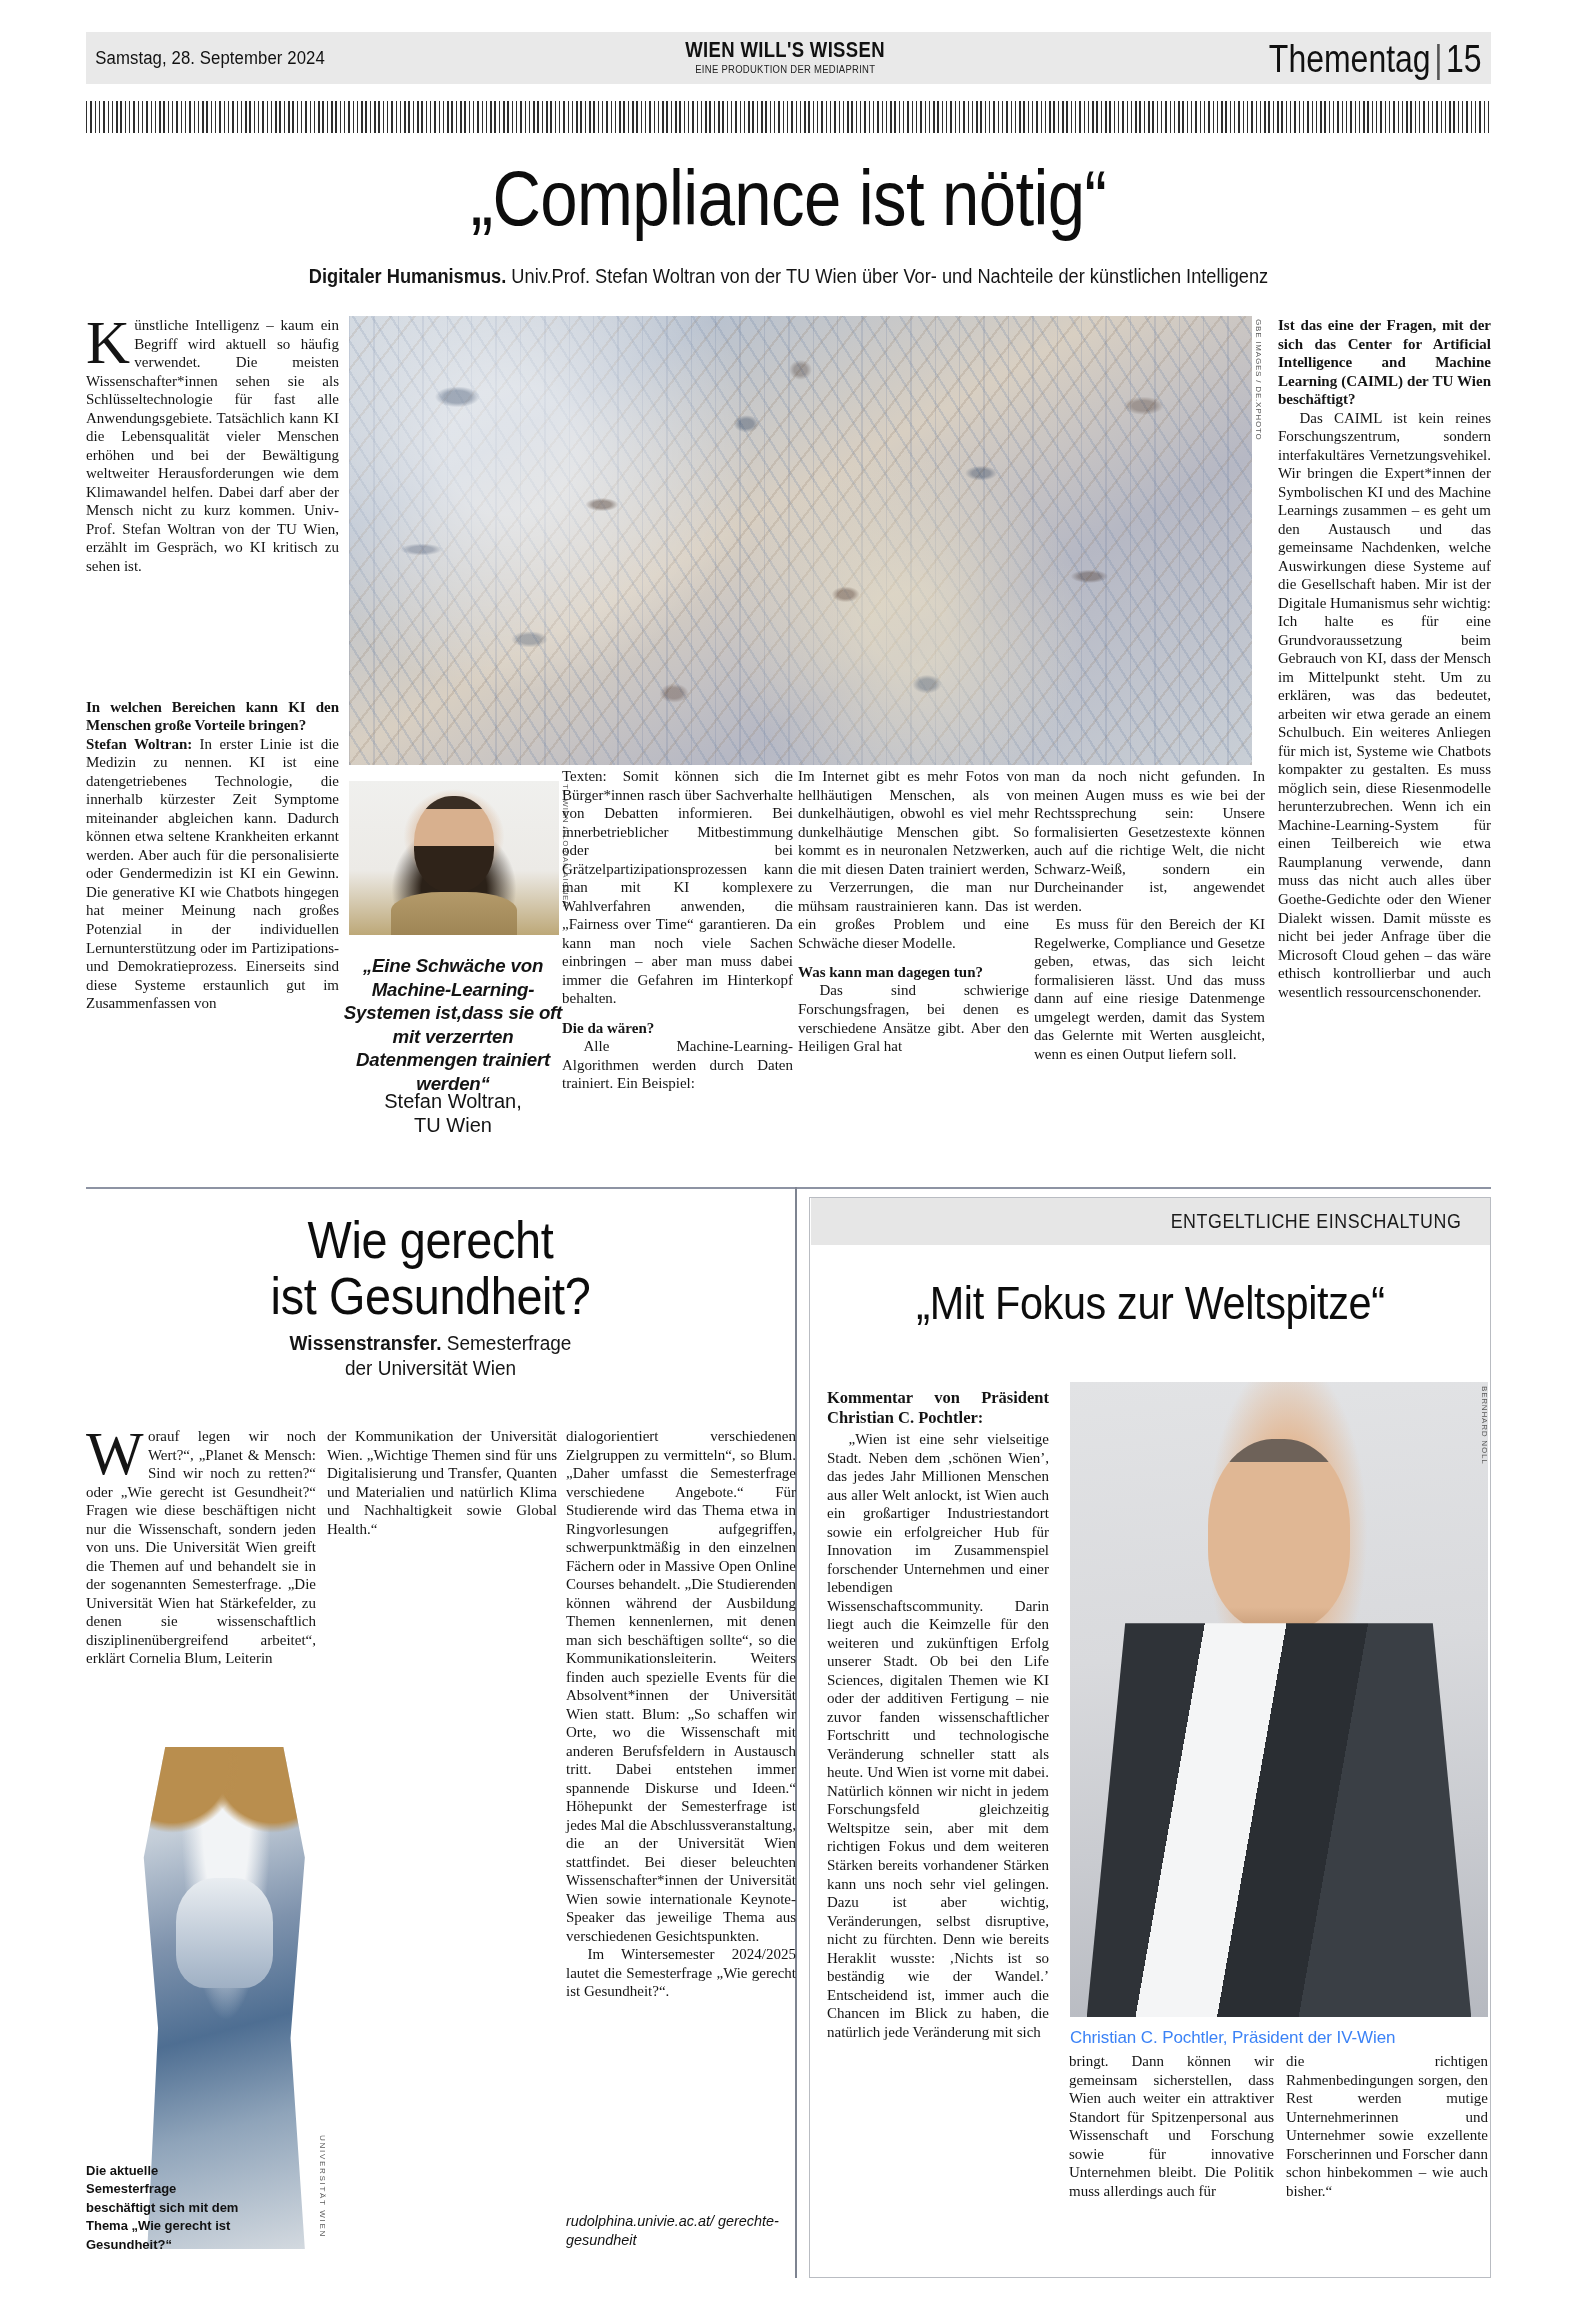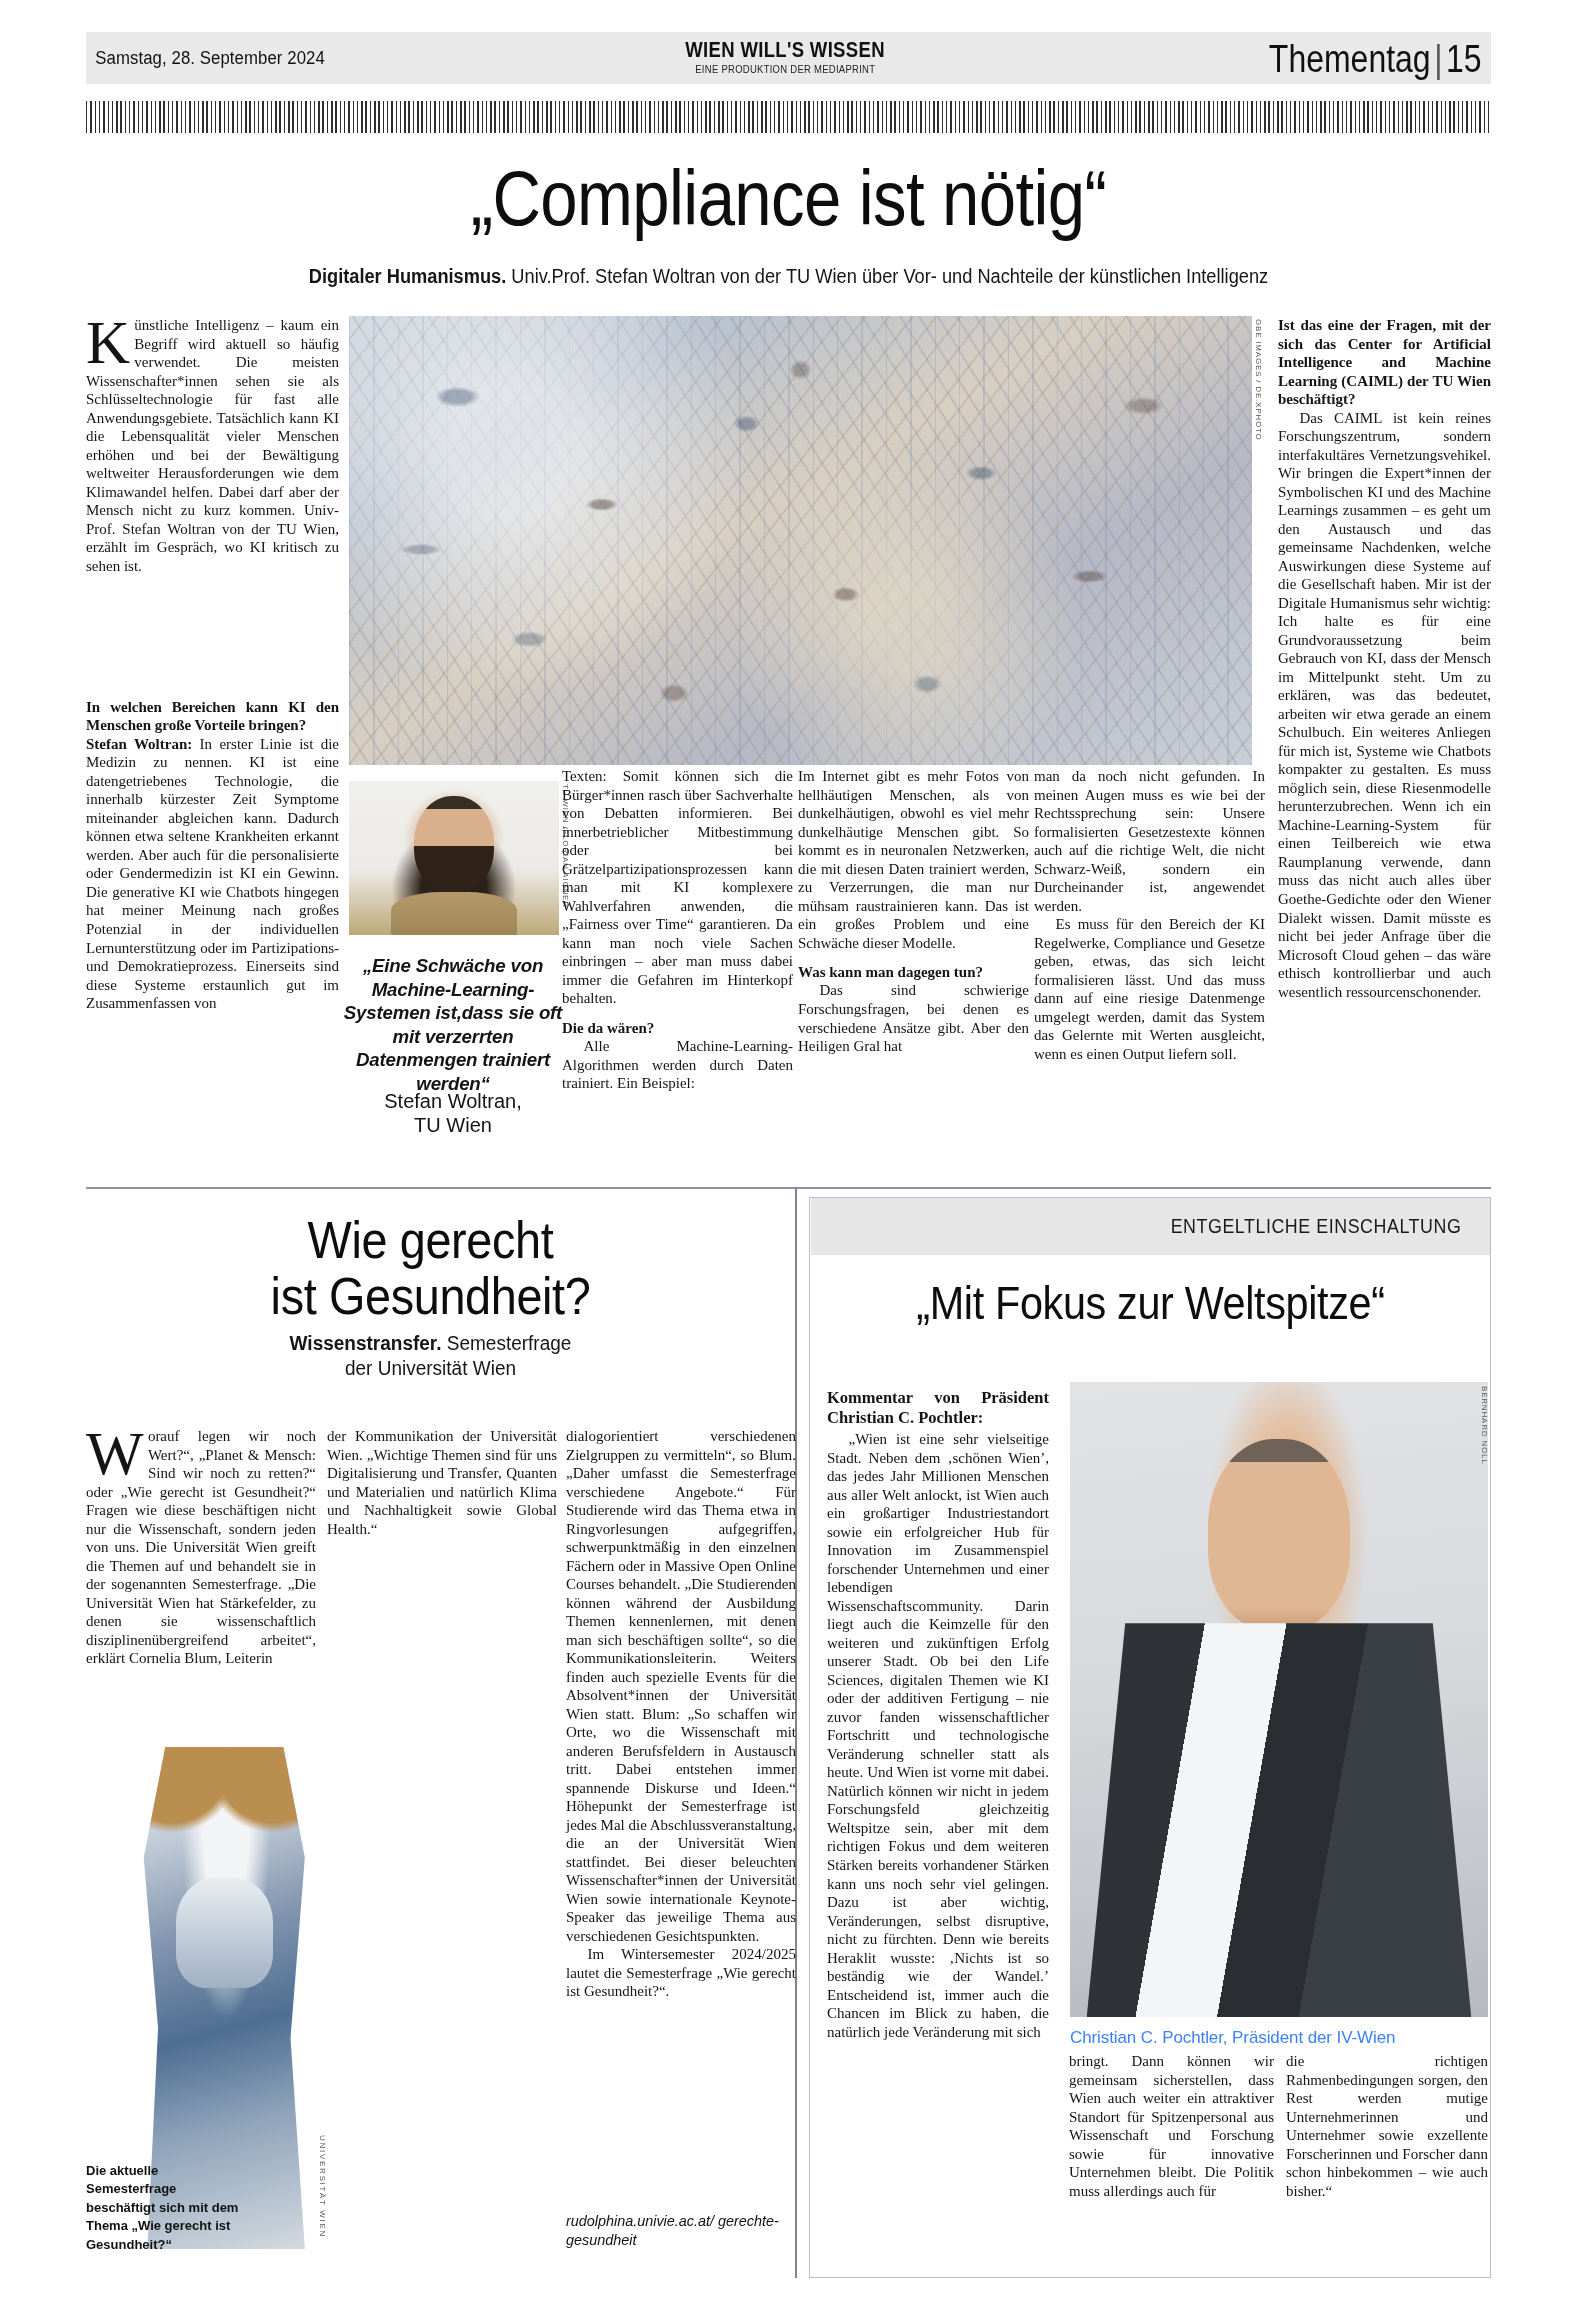--- a/index.html
+++ b/index.html
@@ -238,21 +238,21 @@
     font-size:13px; line-height:1.42; color:#111;font-weight:bold;
   }
 
   
   .ad-box {
     position:absolute; left:809px; top:1197px; width:682px; height:1081px;
     border:1.4px solid #b9bcc2;
     background:#fff;
   }
   .ad-band {
-    position:absolute; left:811px; top:1198px; width:679px; height:57px;
+    position:absolute; left:811px; top:1198px; width:679px; height:47px;
     background:#e6e6e6;
     display:flex; align-items:center; justify-content:flex-end;
     padding-right:16px;
     font-family:"Liberation Sans", sans-serif;
     font-size:19.4px; letter-spacing:0.6px; color:#1a1a1a;
   }
   .ad-band span { transform: scaleX(.92); display:inline-block; }
   .ad-headline {
     position:absolute; left:811px; top:1279px; width:679px;
     text-align:center;

